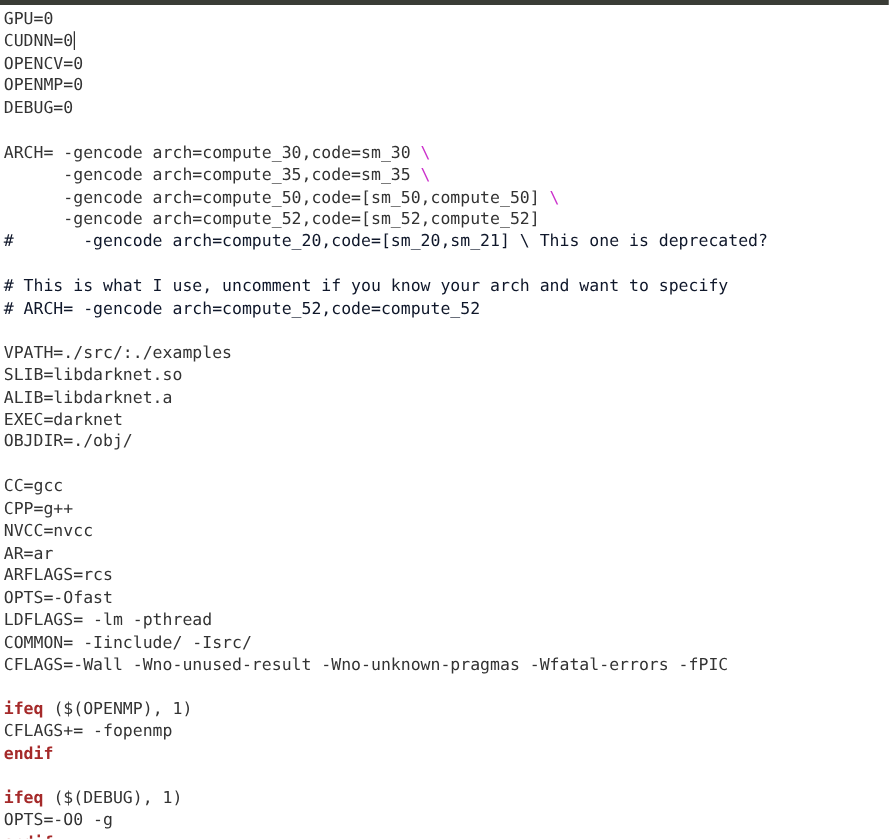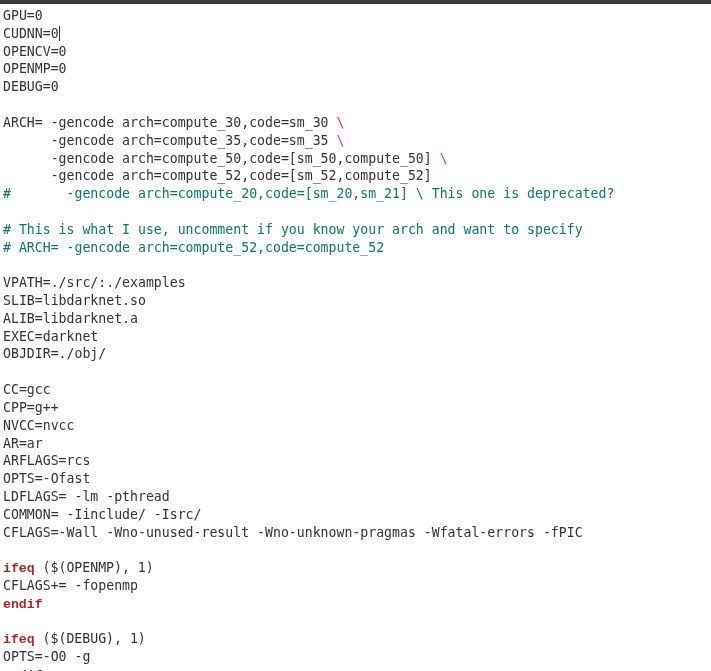--- a/index.html
+++ b/index.html
@@ -48,23 +48,23 @@
     white-space: pre;
     letter-spacing: 0px;
     tab-size: 8;
   }
   .line {
     height: 17.82px;
     white-space: pre;
     position: relative;
   }
   .tok-plain   { color: #333333; }
-  .tok-comment { color: #0f766e; }
+  .tok-comment { color: #0f172a; }
   .tok-cont    { color: #cc33cc; }
-  .tok-kw      { color: #a52a2a; font-weight: bold; font-family: Liberation Mono, monospace; }
+  .tok-kw      { color: #a52a2a; font-weight: bold; }
   .caret {
     display: inline-block;
     width: 0;
     border-left: 1px solid #333333;
     height: 15px;
     vertical-align: -3px;
     margin-right: -1px;
   }
 </style>
 </head>

